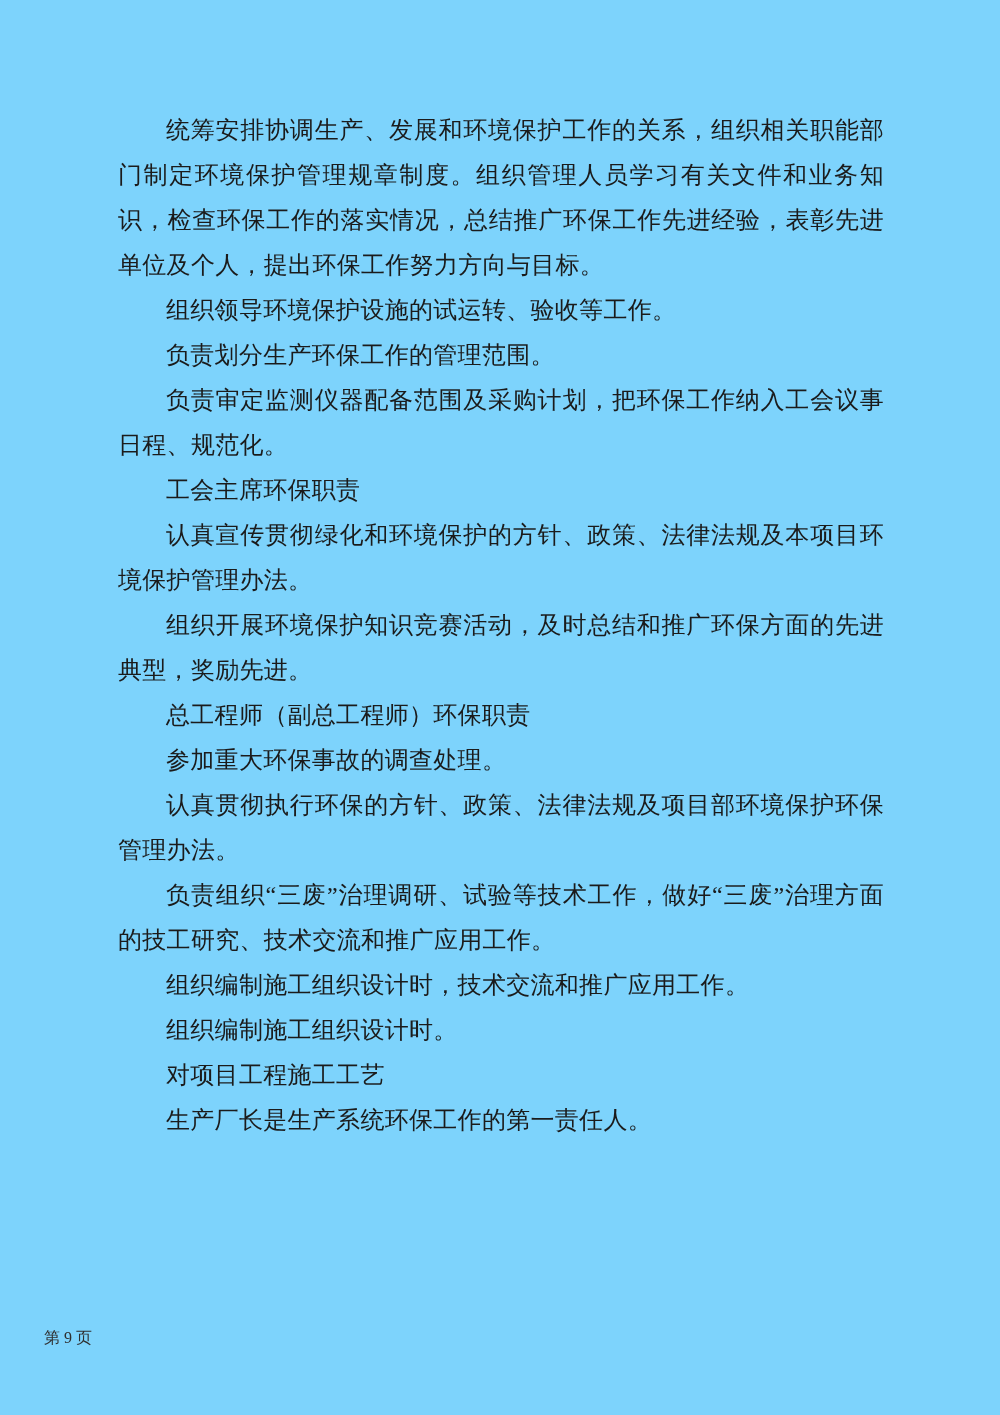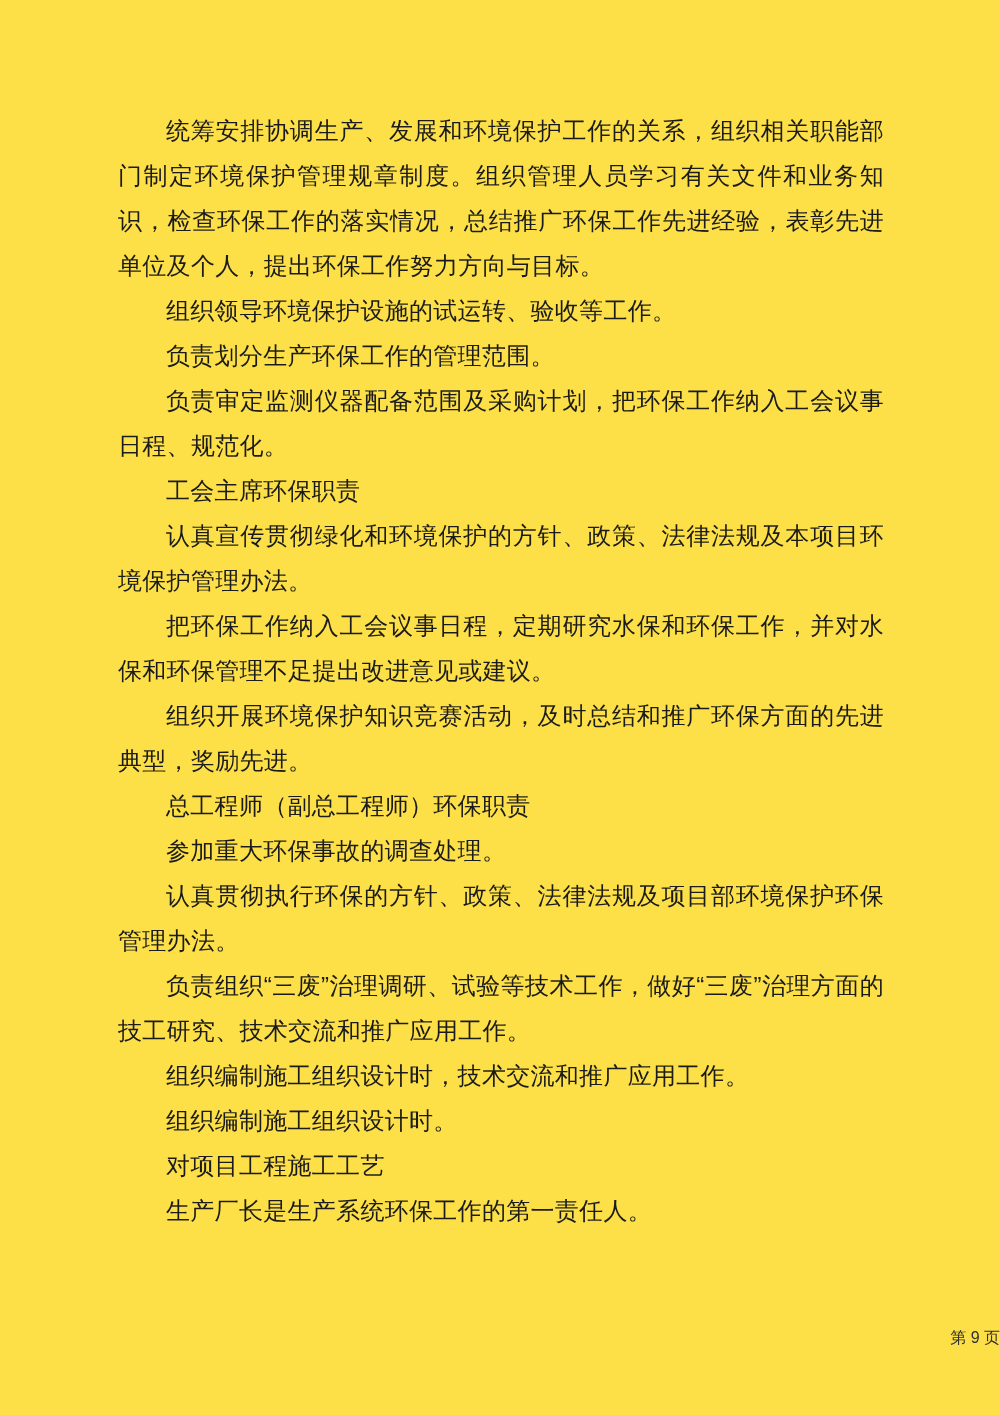--- a/index.html
+++ b/index.html
@@ -5,22 +5,22 @@
   html, body {
     margin: 0;
     padding: 0;
     background: #ffffff;
   }
   .page {
     position: relative;
     width: 1000px;
     height: 1415px;
     margin: 0 auto;
-    background: #fde047;
-    font-family: Liberation Sans, sans-serif;
+    background: #7dd3fc;
+    font-family: Liberation Serif, serif;
     color: #1b1b1b;
     overflow: hidden;
   }
   .body-text {
     position: absolute;
     left: 118px;
     top: 108px;
     width: 766px;
   }
   .body-text p {
@@ -31,39 +31,38 @@
     text-indent: 2em;
     text-align: justify;
     text-justify: inter-ideograph;
     letter-spacing: 0.3px;
   }
   .page-footer {
     position: absolute;
     left: 0;
     right: 0;
     top: 1326px;
-    text-align: right;
+    text-align: left;
     font-size: 16px;
     line-height: 24px;
     color: #2f2f2f;
     padding-left: 44px;
   }
 </style>
 </head>
 <body>
 
 <div class="page">
   <div class="body-text">
     <p>统筹安排协调生产、发展和环境保护工作的关系，组织相关职能部门制定环境保护管理规章制度。组织管理人员学习有关文件和业务知识，检查环保工作的落实情况，总结推广环保工作先进经验，表彰先进单位及个人，提出环保工作努力方向与目标。</p>
     <p>组织领导环境保护设施的试运转、验收等工作。</p>
     <p>负责划分生产环保工作的管理范围。</p>
     <p>负责审定监测仪器配备范围及采购计划，把环保工作纳入工会议事日程、规范化。</p>
     <p>工会主席环保职责</p>
     <p>认真宣传贯彻绿化和环境保护的方针、政策、法律法规及本项目环境保护管理办法。</p>
-    <p>把环保工作纳入工会议事日程，定期研究水保和环保工作，并对水保和环保管理不足提出改进意见或建议。</p>
     <p>组织开展环境保护知识竞赛活动，及时总结和推广环保方面的先进典型，奖励先进。</p>
     <p>总工程师（副总工程师）环保职责</p>
     <p>参加重大环保事故的调查处理。</p>
     <p>认真贯彻执行环保的方针、政策、法律法规及项目部环境保护环保管理办法。</p>
     <p>负责组织“三废”治理调研、试验等技术工作，做好“三废”治理方面的技工研究、技术交流和推广应用工作。</p>
     <p>组织编制施工组织设计时，技术交流和推广应用工作。</p>
     <p>组织编制施工组织设计时。</p>
     <p>对项目工程施工工艺</p>
     <p>生产厂长是生产系统环保工作的第一责任人。</p>
   </div>

